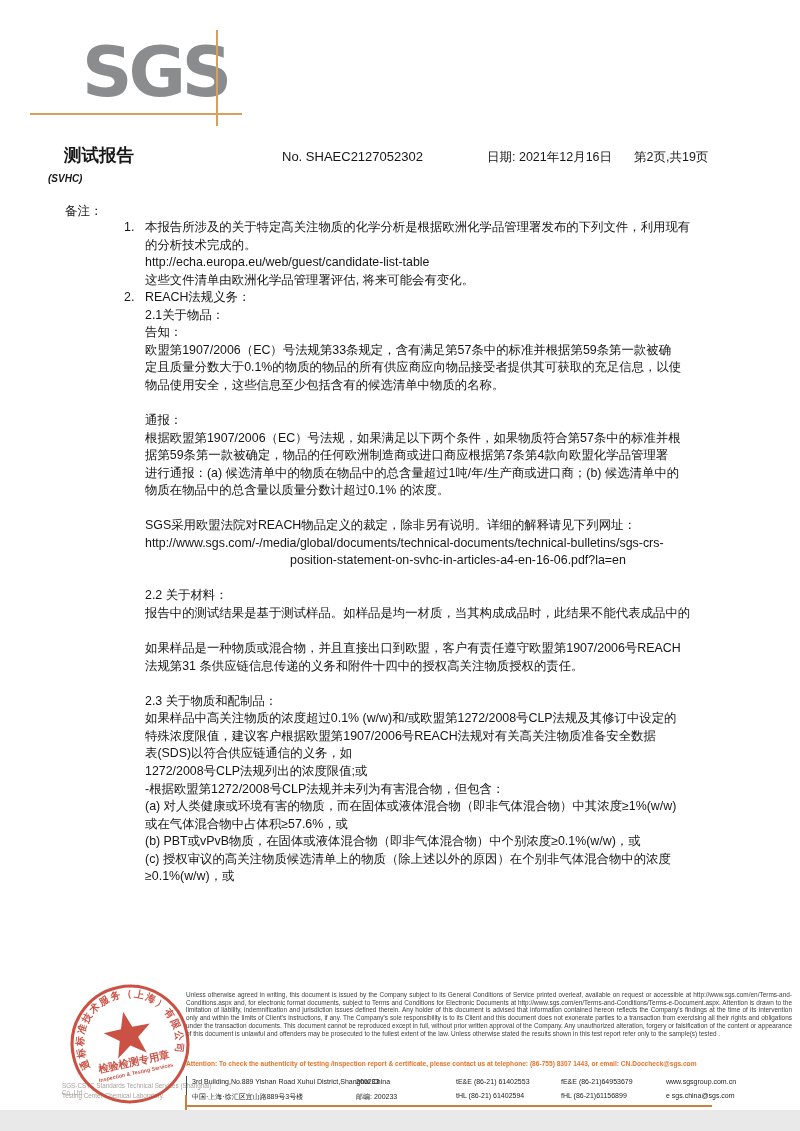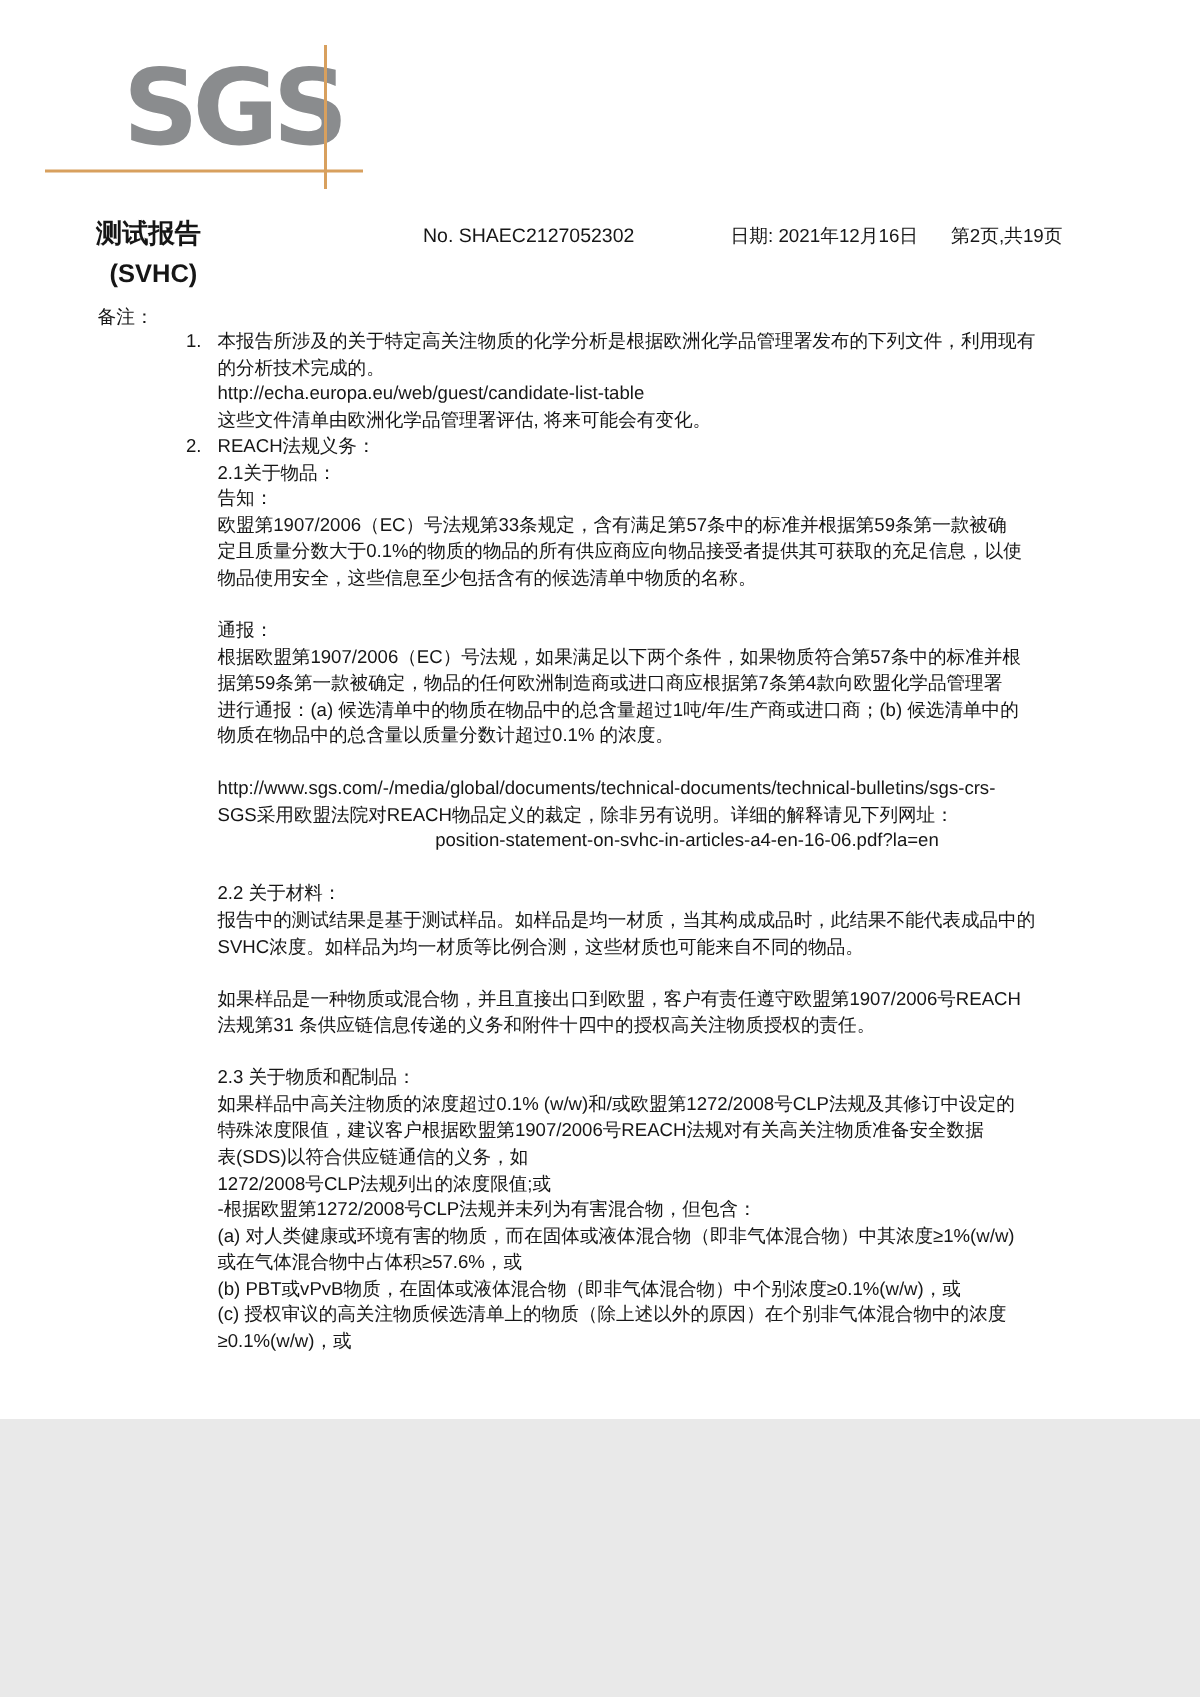--- a/index.html
+++ b/index.html
@@ -1,32 +1,32 @@
 <!DOCTYPE html>
 <html><head>
 <meta charset="utf-8">
 <style>
   * { margin:0; padding:0; box-sizing:border-box; }
   html,body { background:#e9e9e9; }
   .page {
-    position:relative; width:800px; height:946px; margin:0 auto;
+    position:relative; width:800px; height:1110px; margin:0 auto;
     background:#ffffff; overflow:hidden;
     font-family:"Liberation Sans","DejaVu Sans",sans-serif; color:#161616;
   }
   
   .logo {
     position:absolute; left:82px; top:36px;
     font-size:70px; line-height:72px; font-weight:bold;
     letter-spacing:-4px; color:#8a8c8e;
     font-family:"DejaVu Sans","Liberation Sans",sans-serif;
   }
   .rule-h { position:absolute; left:30px; top:113px; width:212px; height:2px; background:#d8a05e; }
   .rule-v { position:absolute; left:216px; top:30px; width:2px; height:96px; background:#d8a05e; }
   .title1 { position:absolute; left:64px; top:143px; font-size:17.5px; font-weight:bold; }
-  .title2 { position:absolute; left:73px; top:173px; font-size:17px; font-weight:bold; }
+  .title2 { position:absolute; left:48px; top:173px; font-size:10px; font-weight:bold;font-style:italic; }
   .report-no { position:absolute; left:282px; top:149px; font-size:13px; }
   .date-label { position:absolute; left:487px; top:149px; font-size:12.5px; }
   .page-label { position:absolute; left:634px; top:149px; font-size:12.5px; }
   .notes-label { position:absolute; left:65px; top:203px; font-size:12.5px; }
   
   .notes-lines {
     position:absolute; left:145px; top:219px; width:618px;
     font-size:12.4px; line-height:17.55px;
   }
   .bline { position:relative; white-space:nowrap; }
@@ -82,27 +82,26 @@
       <div class="bline"><span>欧盟第1907/2006（EC）号法规第33条规定，含有满足第57条中的标准并根据第59条第一款被确</span></div>
       <div class="bline"><span>定且质量分数大于0.1%的物质的物品的所有供应商应向物品接受者提供其可获取的充足信息，以使</span></div>
       <div class="bline"><span>物品使用安全，这些信息至少包括含有的候选清单中物质的名称。</span></div>
       <div class="bline"><span>&nbsp;</span></div>
       <div class="bline"><span>通报：</span></div>
       <div class="bline"><span>根据欧盟第1907/2006（EC）号法规，如果满足以下两个条件，如果物质符合第57条中的标准并根</span></div>
       <div class="bline"><span>据第59条第一款被确定，物品的任何欧洲制造商或进口商应根据第7条第4款向欧盟化学品管理署</span></div>
       <div class="bline"><span>进行通报：(a) 候选清单中的物质在物品中的总含量超过1吨/年/生产商或进口商；(b) 候选清单中的</span></div>
       <div class="bline"><span>物质在物品中的总含量以质量分数计超过0.1% 的浓度。</span></div>
       <div class="bline"><span>&nbsp;</span></div>
+      <div class="bline"><span>SGS采用欧盟法院对REACH物品定义的裁定，除非另有说明。详细的解释请见下列网址：</span></div>
       <div class="bline"><span>http://www.sgs.com/-/media/global/documents/technical-documents/technical-bulletins/sgs-crs-</span></div>
-      <div class="bline"><span>SGS采用欧盟法院对REACH物品定义的裁定，除非另有说明。详细的解释请见下列网址：</span></div>
       <div class="bline indent"><span>position-statement-on-svhc-in-articles-a4-en-16-06.pdf?la=en</span></div>
       <div class="bline"><span>&nbsp;</span></div>
       <div class="bline"><span>2.2 关于材料：</span></div>
       <div class="bline"><span>报告中的测试结果是基于测试样品。如样品是均一材质，当其构成成品时，此结果不能代表成品中的</span></div>
-      <div class="bline"><span>SVHC浓度。如样品为均一材质等比例合测，这些材质也可能来自不同的物品。</span></div>
       <div class="bline"><span>&nbsp;</span></div>
       <div class="bline"><span>如果样品是一种物质或混合物，并且直接出口到欧盟，客户有责任遵守欧盟第1907/2006号REACH</span></div>
       <div class="bline"><span>法规第31 条供应链信息传递的义务和附件十四中的授权高关注物质授权的责任。</span></div>
       <div class="bline"><span>&nbsp;</span></div>
       <div class="bline"><span>2.3 关于物质和配制品：</span></div>
       <div class="bline"><span>如果样品中高关注物质的浓度超过0.1% (w/w)和/或欧盟第1272/2008号CLP法规及其修订中设定的</span></div>
       <div class="bline"><span>特殊浓度限值，建议客户根据欧盟第1907/2006号REACH法规对有关高关注物质准备安全数据</span></div>
       <div class="bline"><span>表(SDS)以符合供应链通信的义务，如</span></div>
       <div class="bline"><span>1272/2008号CLP法规列出的浓度限值;或</span></div>
       <div class="bline"><span>-根据欧盟第1272/2008号CLP法规并未列为有害混合物，但包含：</span></div>

